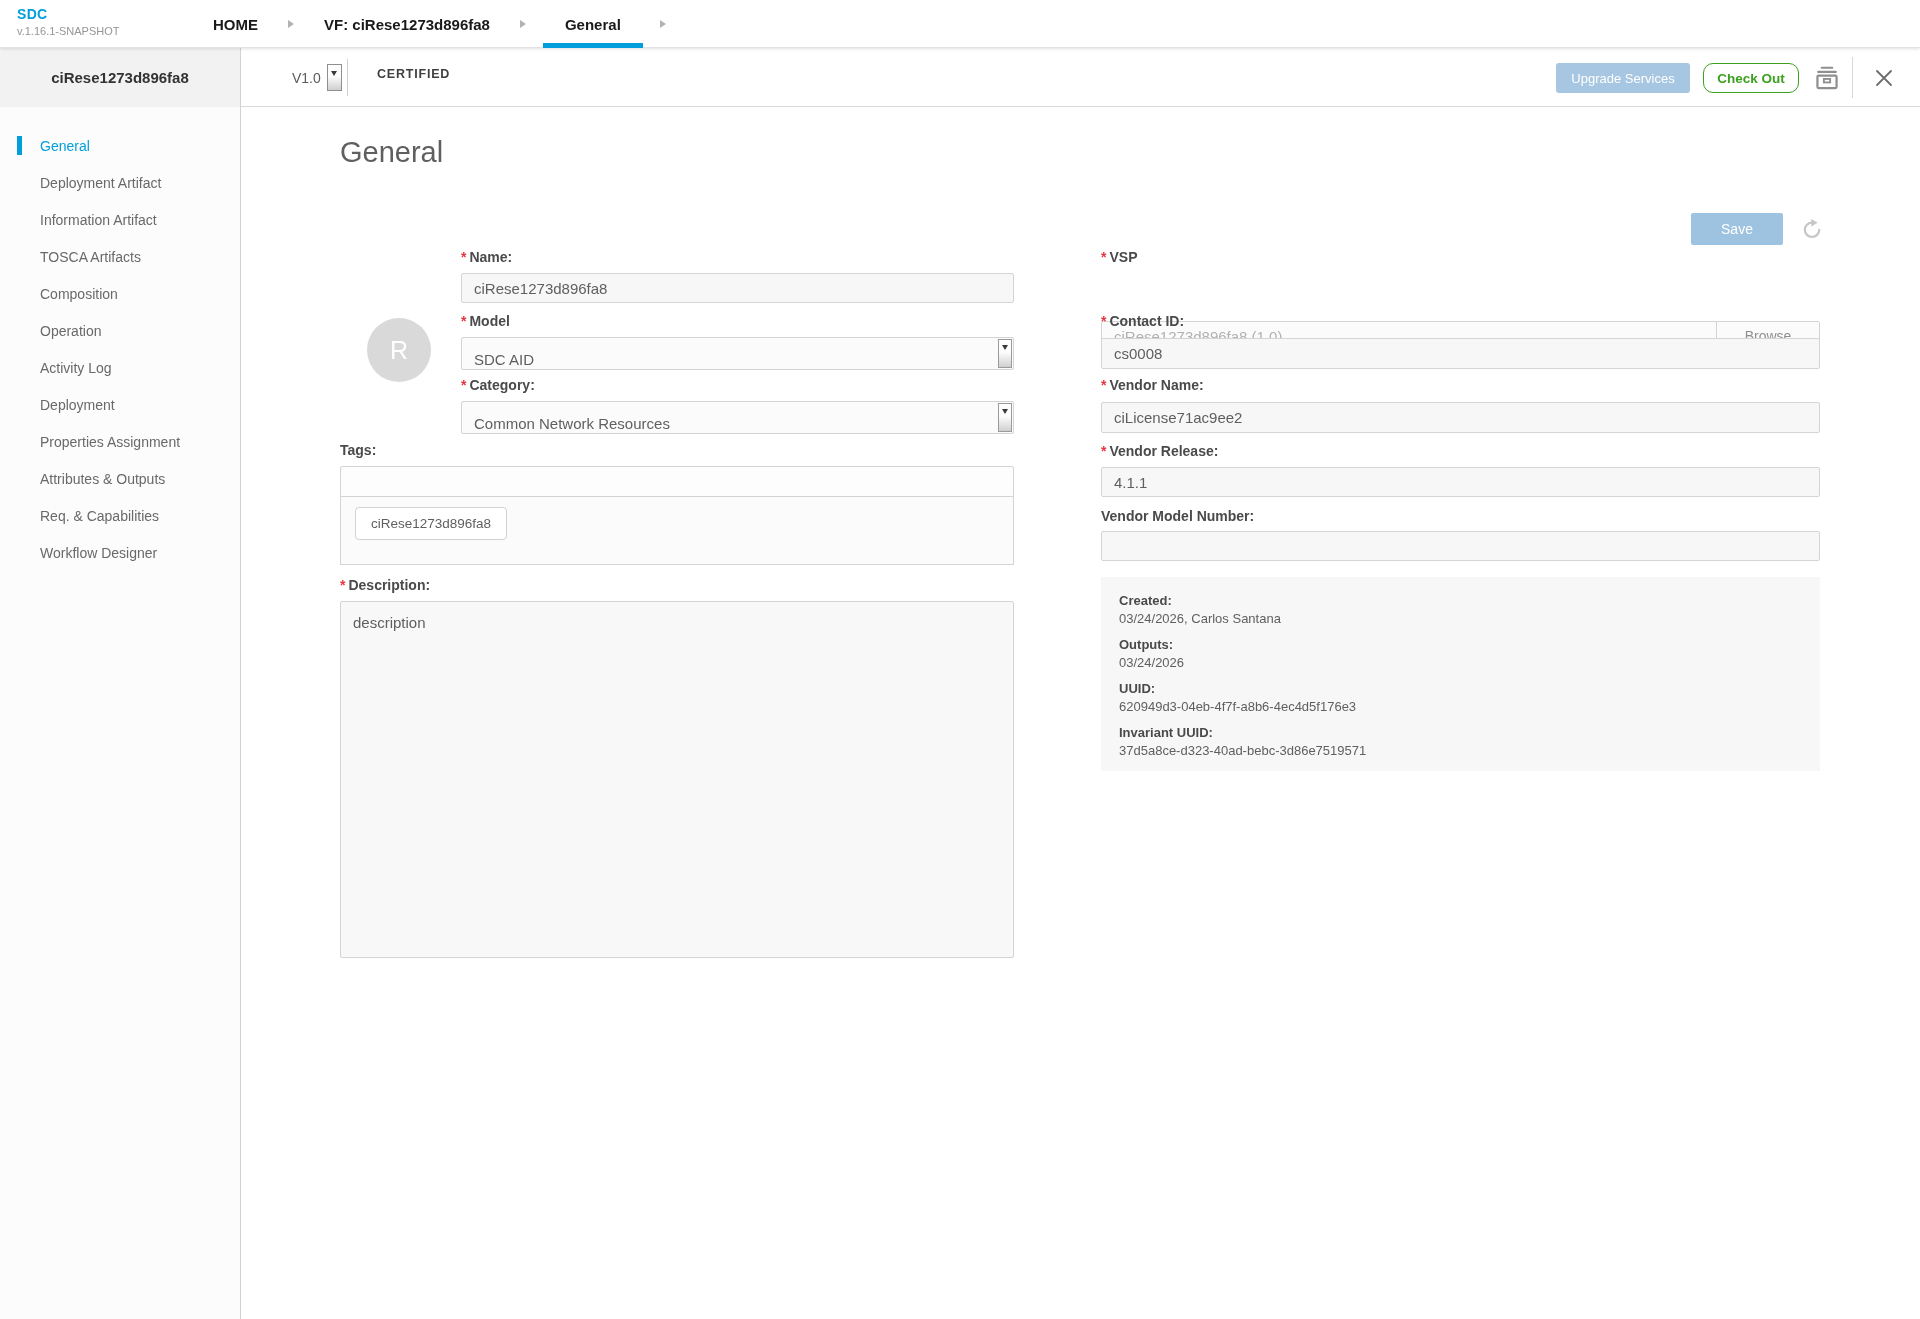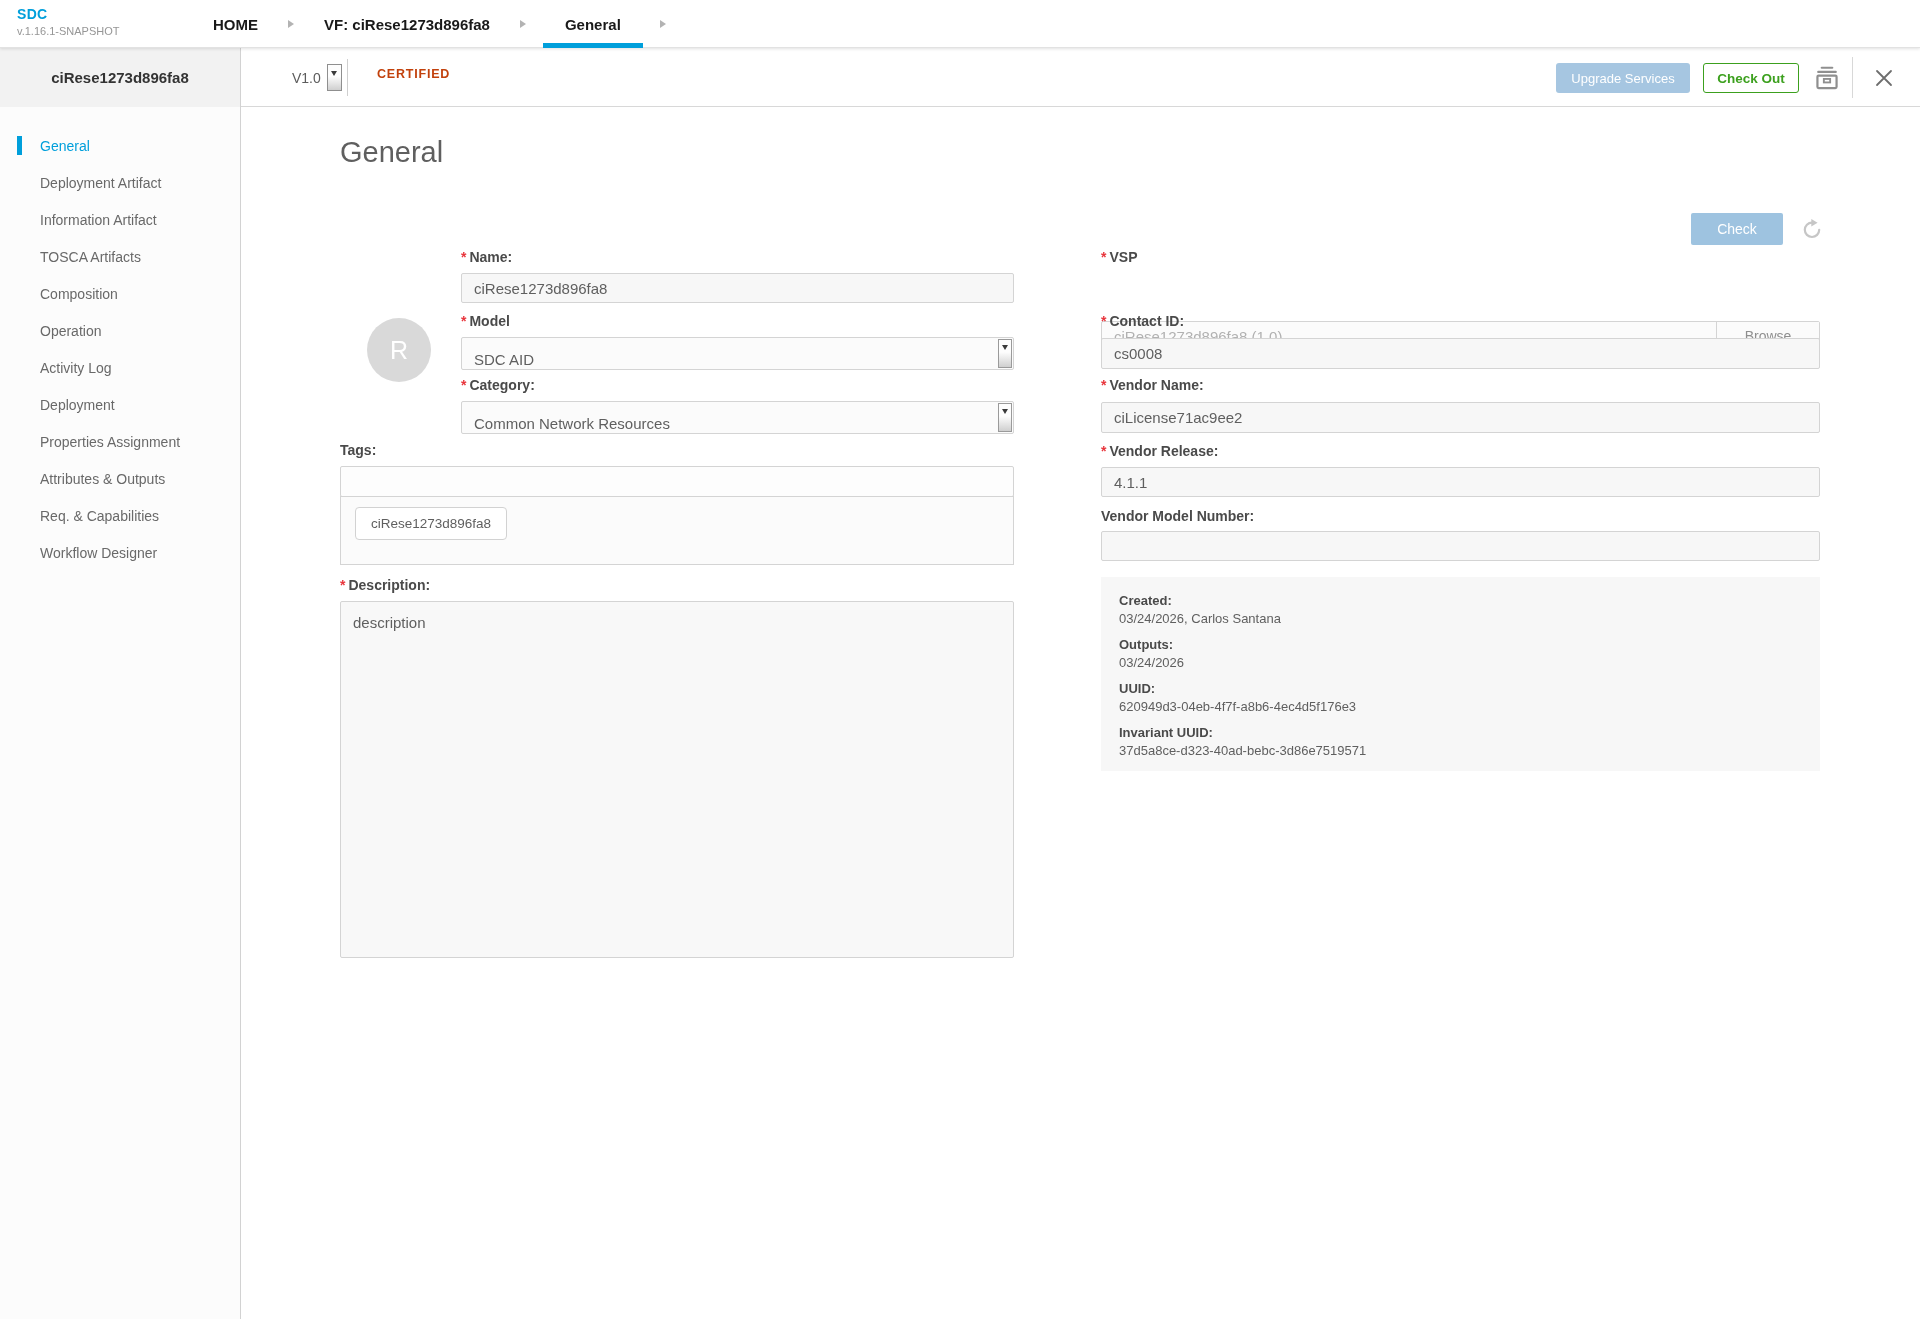--- a/index.html
+++ b/index.html
@@ -28,25 +28,25 @@
                  border-right: 1px solid #d2d2d2; display: flex; align-items: center; justify-content: center;
                  font-size: 15px; font-weight: 700; color: #333; }
   .version-label { position: absolute; left: 292px; top: 0; height: 59px; display: flex; align-items: center;
                    font-size: 14px; color: #5c5c5c; }
   .mini-spin { position: absolute; left: 327px; top: 16px; width: 15px; height: 27px; border: 1px solid #8f8f8f;
                background: linear-gradient(180deg, #fdfdfd 45%, #cfcfcf); cursor: pointer; }
   .mini-spin::after { content: ""; position: absolute; top: 6px; left: 3px;
                       border: 3.5px solid transparent; border-top: 5px solid #3a3a3a; }
   .subheader-divider { position: absolute; left: 347px; top: 11px; width: 1px; height: 37px; background: #cfcfcf; }
   .state-badge { position: absolute; left: 377px; top: 0; height: 51px; display: flex; align-items: center;
-                 font-size: 12.5px; font-weight: 700; letter-spacing: .8px; color: #c2410c; }
+                 font-size: 12.5px; font-weight: 700; letter-spacing: .8px; color: #404040; }
   .btn-upgrade { position: absolute; left: 1556px; top: 15px; width: 134px; height: 30px; background: #a6c6e1;
                  color: #fff; border: none; border-radius: 3px; font-size: 13px; font-family: inherit; cursor: default; }
   .btn-checkout { position: absolute; left: 1703px; top: 15px; width: 96px; height: 30px; background: #fff;
-                  color: #3ca01e; border: 1px solid #3ca01e; border-radius: 3px; font-size: 13.5px; font-weight: 600;
+                  color: #3ca01e; border: 1px solid #3ca01e; border-radius: 10px; font-size: 13.5px; font-weight: 600;
                   font-family: inherit; cursor: pointer; }
   .icon-archive { position: absolute; left: 1813px; top: 16px; width: 28px; height: 28px; cursor: pointer; }
   .btn-divider { position: absolute; left: 1852px; top: 9px; width: 1px; height: 41px; background: #d8d8d8; }
   .icon-close { position: absolute; left: 1873px; top: 19px; width: 22px; height: 22px; cursor: pointer; }
 
   
   .sidebar { position: absolute; top: 107px; left: 0; bottom: 0; width: 241px; background: #fcfcfc;
              border-right: 1px solid #d2d2d2; padding-top: 20px; }
   .side-item { position: relative; height: 37px; display: flex; align-items: center; padding-left: 40px;
                font-size: 14px; color: #696969; cursor: pointer; white-space: nowrap; }
@@ -171,21 +171,21 @@
       <span>Req. &amp; Capabilities</span>
     </div>
     <div class="side-item">
       <span>Workflow Designer</span>
     </div>
   </div>
 
   <div class="content">
     <h1 class="page-title">General</h1>
 
-    <button class="btn-save">Check</button>
+    <button class="btn-save">Save</button>
     <div class="icon-revert">
       <svg width="24" height="24" viewBox="0 0 24 24">
         <path d="M12 5.6 A7.2 7.2 0 1 0 19.2 12.8" fill="none" stroke="#c6c6c6" stroke-width="2.2" stroke-linecap="round"></path>
         <polygon points="11.3,2 17.6,5.7 11.3,9.4" fill="#c6c6c6"></polygon>
       </svg>
     </div>
 
     <div class="avatar">
       <span>R</span>
     </div>

